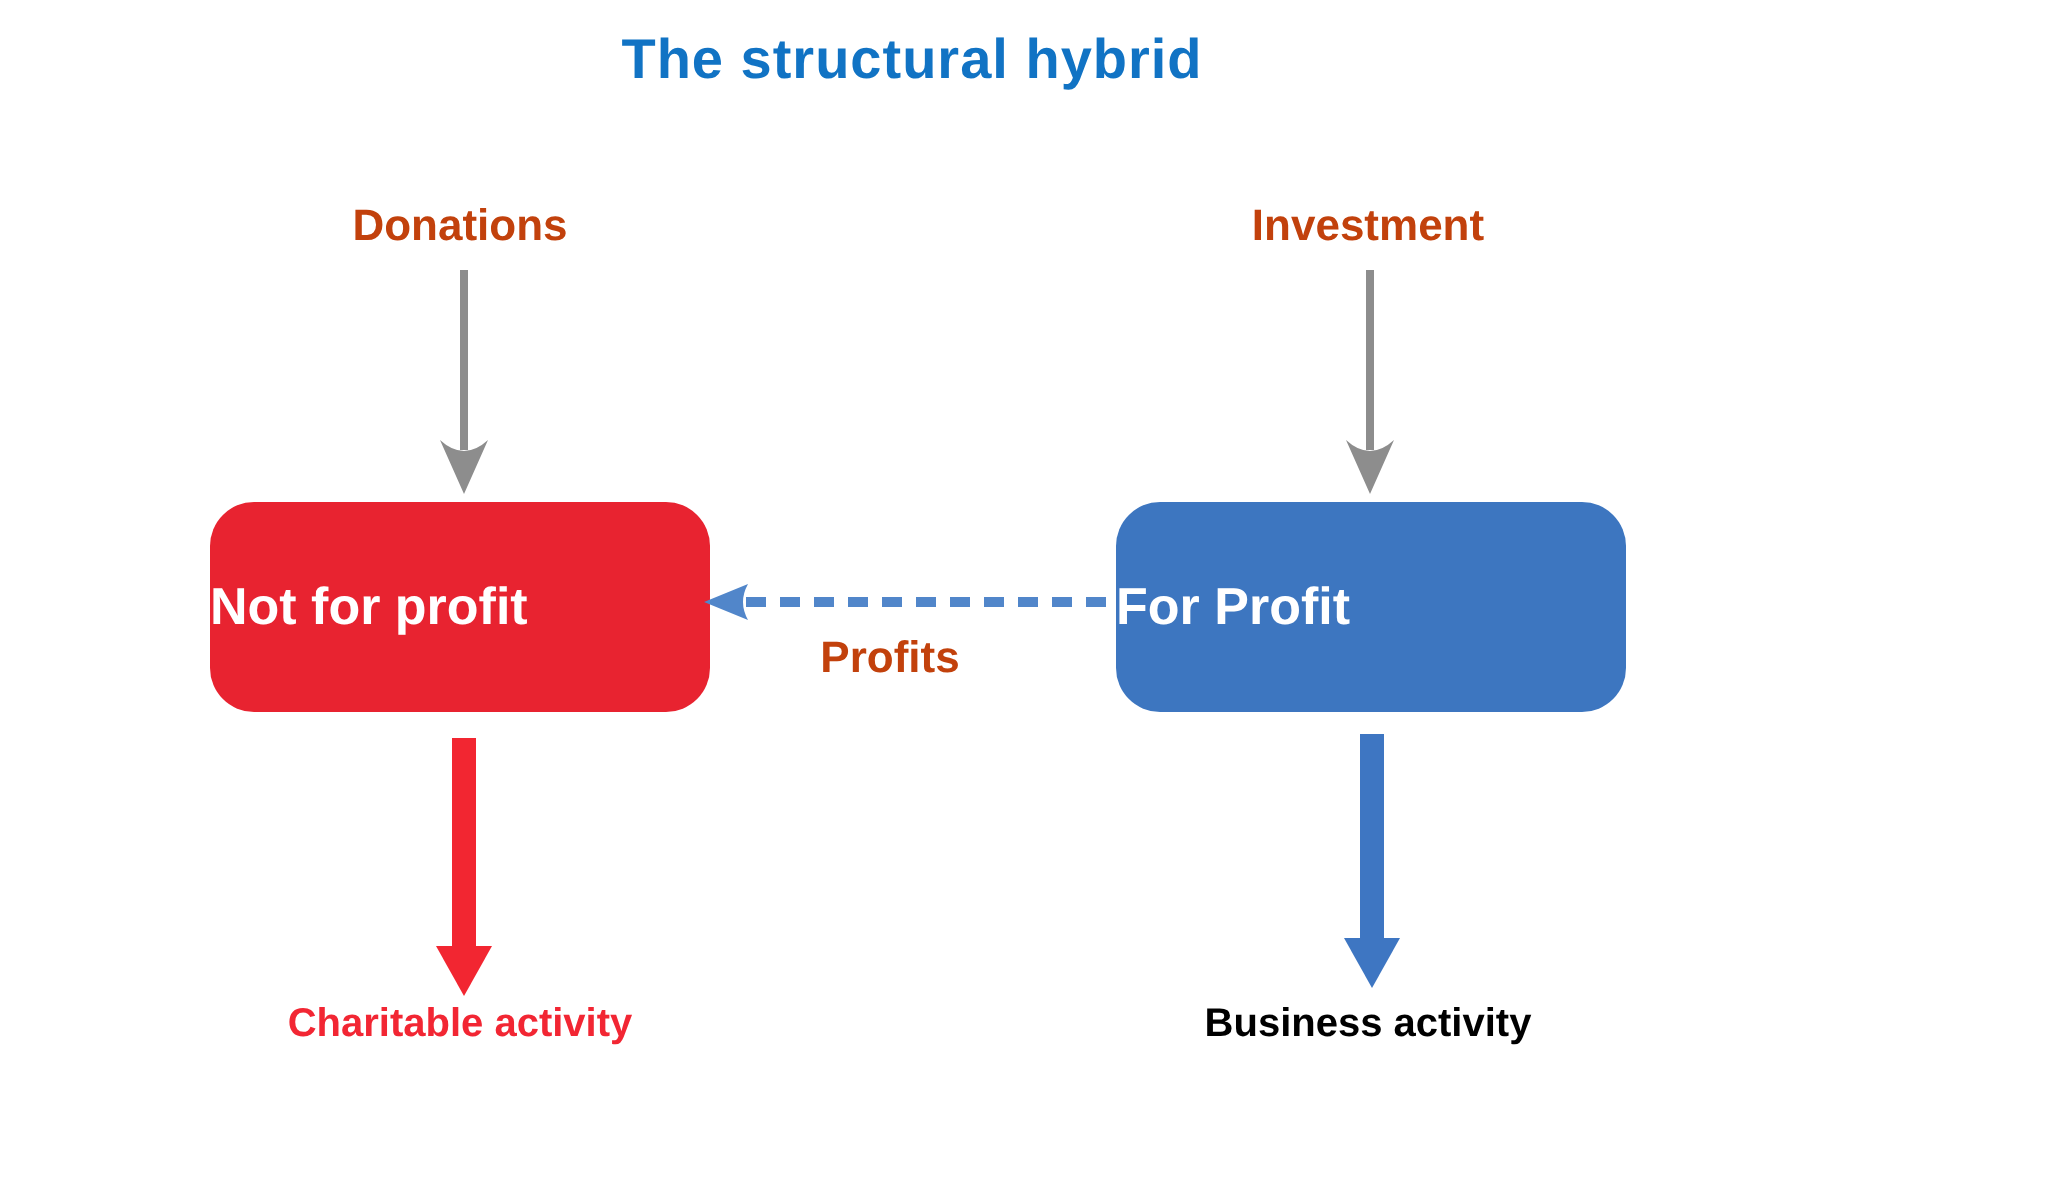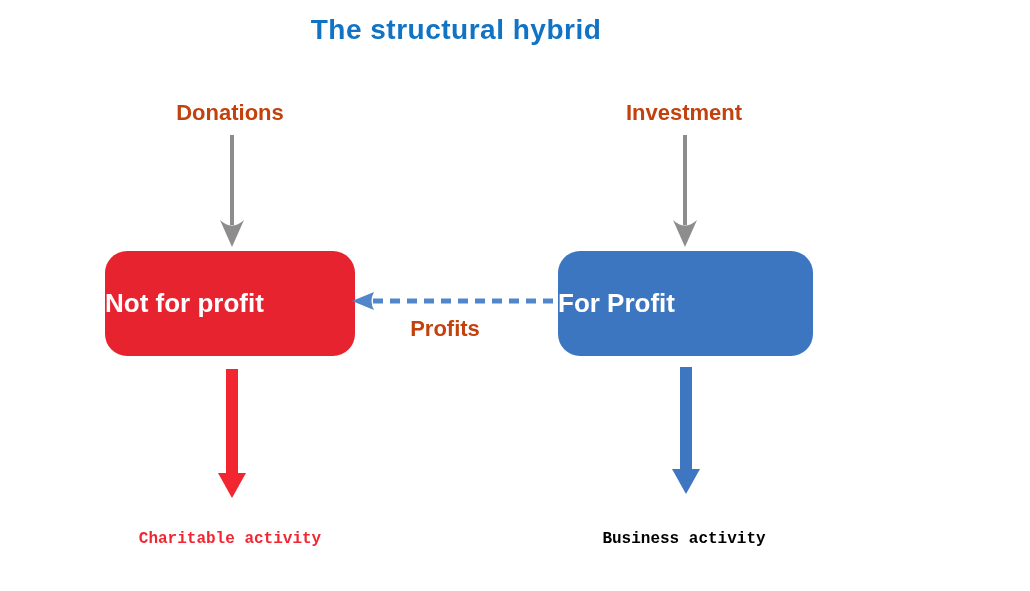--- a/index.html
+++ b/index.html
@@ -49,25 +49,24 @@
     color: #ffffff;
     font-size: 26px;
     font-weight: bold;
     white-space: nowrap;
   }
   .box-nfp { top: 251px; left: 105px; background: #e82330; }
   .box-fp  { top: 251px; left: 558px; width: 255px; background: #3d76c0; }
 
   .outcome {
     transform: translateX(-50%);
-    top: 530px;
-    font-size: 16px;
+    top: 501px;
+    font-size: 20px;
     font-weight: bold;
     white-space: nowrap;
-    font-family: Liberation Mono, monospace;
   }
   .outcome-charitable { left: 230px; color: #f22633; }
   .outcome-business   { left: 684px; color: #000000; }
 
   svg { display: block; overflow: visible; }
   .arrow-don { top: 133px; left: 215px; }
   .arrow-inv { top: 133px; left: 668px; }
   .arrow-profits { top: 290px; left: 352px; }
   .arrow-char { top: 369px; left: 217px; }
   .arrow-bus  { top: 367px; left: 671px; }

